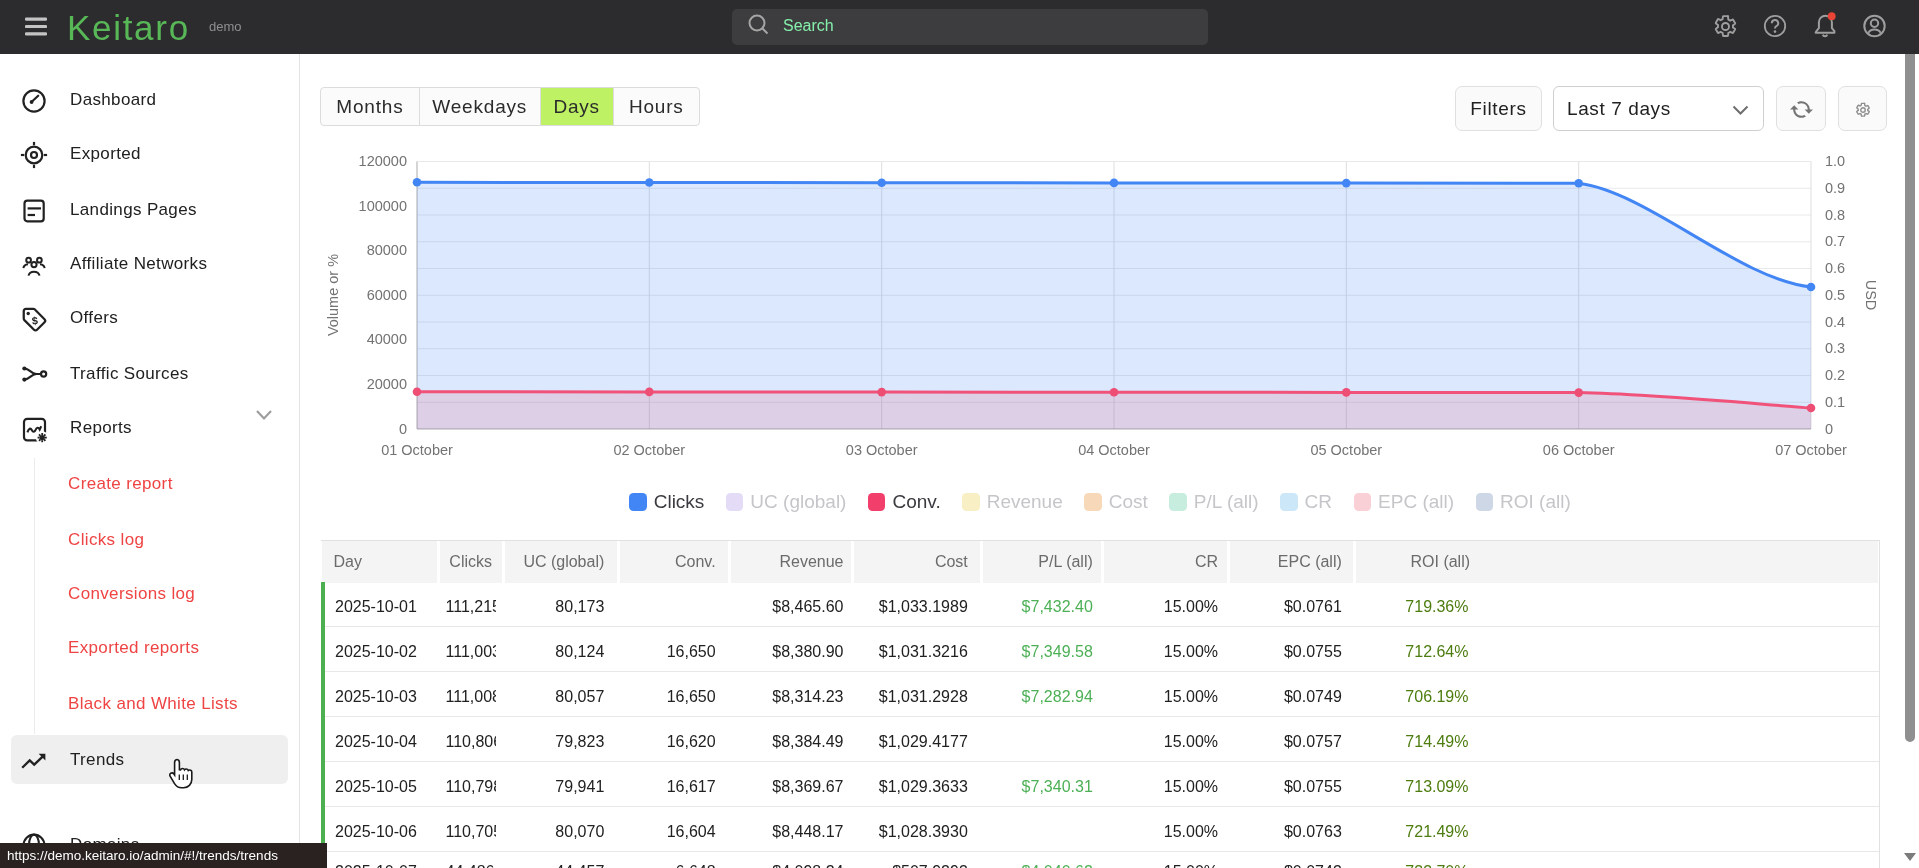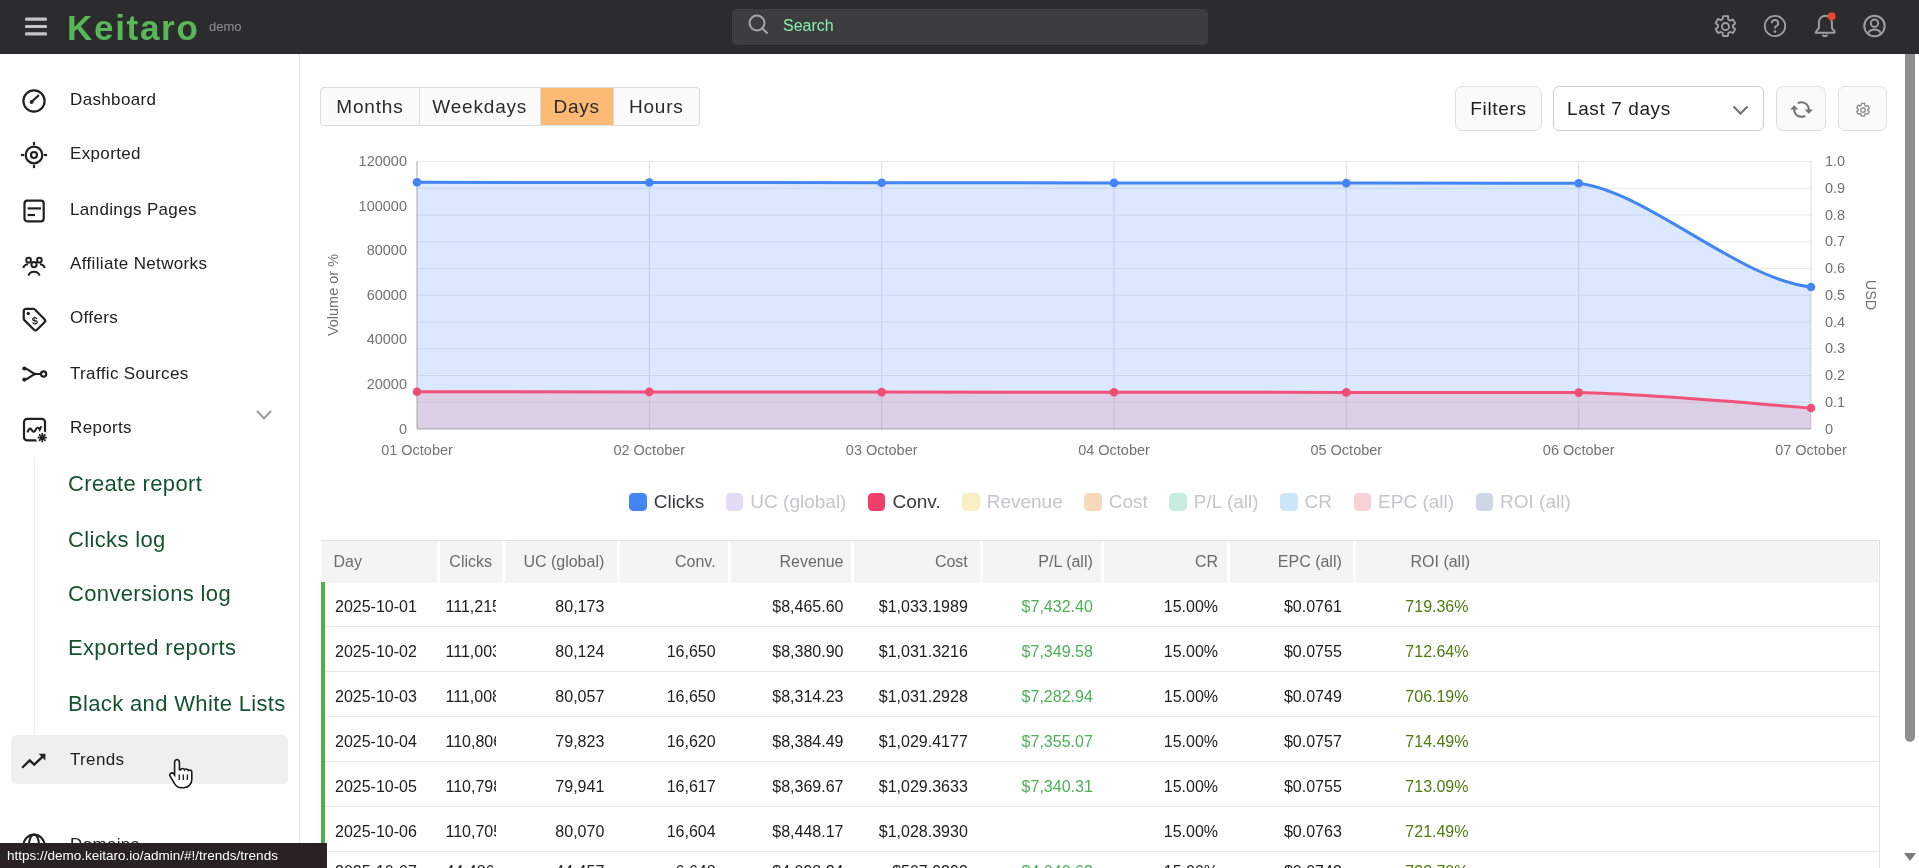--- a/index.html
+++ b/index.html
@@ -1,36 +1,36 @@
 <!DOCTYPE html>
 <html><head>
 <meta charset="utf-8">
 <style>
 *{margin:0;padding:0;box-sizing:border-box}
 html,body{width:1919px;height:868px;overflow:hidden;background:#fff;font-family:"Liberation Sans",sans-serif;position:relative}
 
 #topbar{position:absolute;left:0;top:0;width:1919px;height:54px;background:#2c2c2e;z-index:30}
-#logo{position:absolute;left:67px;top:8px;font-size:35px;font-weight:700;color:#58b857;letter-spacing:1.7px}
+#logo{position:absolute;left:67px;top:8px;font-size:35px;font-weight:400;color:#58b857;letter-spacing:1.7px}
 #demo{position:absolute;left:209px;top:19px;font-size:13px;color:#8f8f8f}
 #search{position:absolute;left:732px;top:9px;width:476px;height:36px;background:#3d3d3f;border-radius:5px}
 #search span{position:absolute;left:51px;top:8px;font-size:16px;color:#86efac}
 
 #sidebar{position:absolute;left:0;top:54px;width:300px;height:814px;background:#fff;border-right:1px solid #e4e4e4;z-index:5}
 .mi{position:absolute;left:0;width:336px;height:54px}
 .mi .txt{position:absolute;left:70px;top:50%;transform:translateY(-50%);font-size:17px;letter-spacing:0.35px;color:#212121}
 .mi svg{position:absolute;left:20px;top:50%;margin-top:-14px}
-.smi{position:absolute;left:68px;transform:translateY(-50%);font-size:22px;letter-spacing:0.35px;color:#14532d;white-space:nowrap}
+.smi{position:absolute;left:68px;transform:translateY(-50%);font-size:17px;letter-spacing:0.35px;color:#ef4444;white-space:nowrap}
 #guide{position:absolute;left:34px;top:404px;width:1px;height:276px;background:#ececec}
 #hl{position:absolute;left:11px;top:681px;width:277px;height:49px;background:#efefef;border-radius:6px}
 #tooltip{position:absolute;left:0;top:843px;width:327px;height:25px;background:#292221;color:#fff;font-size:13.5px;line-height:25px;padding-left:7px;z-index:40;white-space:nowrap}
 
 #tabs{position:absolute;left:320px;top:87px;height:39px;display:flex;border:1px solid #dcdcdc;border-radius:4px;overflow:hidden;background:#fbfbfb}
 #tabs .tab{height:37px;line-height:37px;text-align:center;font-size:19px;letter-spacing:0.8px;color:#2b2b2b;border-right:1px solid #dcdcdc}
 #tabs .tab:last-child{border-right:none}
-#tabs .sel{background:#fdba74}
+#tabs .sel{background:#bef264}
 .btn{position:absolute;border:1px solid #e0e0e0;background:#fafafa;border-radius:7px}
 #filters{left:1455px;top:86px;width:87px;height:45px;font-size:19px;letter-spacing:0.7px;color:#212121;text-align:center;line-height:43px}
 #select{left:1553px;top:86px;width:211px;height:45px;background:#fff;border:1px solid #cfcfcf;border-radius:6px}
 #select span{position:absolute;left:13px;top:11px;font-size:19px;letter-spacing:0.6px;color:#212121}
 #refreshb{left:1776px;top:86px;width:50px;height:45px}
 #gearb{left:1838px;top:86px;width:49px;height:45px}
 
 #legend{position:absolute;left:320px;top:490px;width:1560px;height:24px;display:flex;justify-content:center;align-items:center;gap:21.5px}
 .li{display:flex;align-items:center;white-space:nowrap}
 .li .sq{width:17.5px;height:17.5px;border-radius:4.5px;margin-right:7px}
@@ -427,21 +427,20 @@
       <span class="cell grn2" style="left:987.5px;width:160px">706.19%</span>
     </div>
   <div class="row" style="top:177.2px">
       <span class="gb"></span>
       <span class="cell cl" style="left:14px;width:110px">2025-10-04</span>
       <span class="cell cl clip" style="left:124.5px;width:50px">110,806</span>
       <span class="cell" style="left:123.30000000000001px;width:160px">79,823</span>
       <span class="cell" style="left:234.60000000000002px;width:160px">16,620</span>
       <span class="cell" style="left:362.5px;width:160px">$8,384.49</span>
       <span class="cell" style="left:486.79999999999995px;width:160px">$1,029.4177</span>
-      <span class="cell grn" style="left:611.8px;width:160px">$7,355.07</span>
       <span class="cell" style="left:737px;width:160px">15.00%</span>
       <span class="cell" style="left:860.8px;width:160px">$0.0757</span>
       <span class="cell grn2" style="left:987.5px;width:160px">714.49%</span>
     </div>
   <div class="row" style="top:222.4px">
       <span class="gb"></span>
       <span class="cell cl" style="left:14px;width:110px">2025-10-05</span>
       <span class="cell cl clip" style="left:124.5px;width:50px">110,798</span>
       <span class="cell" style="left:123.30000000000001px;width:160px">79,941</span>
       <span class="cell" style="left:234.60000000000002px;width:160px">16,617</span>

